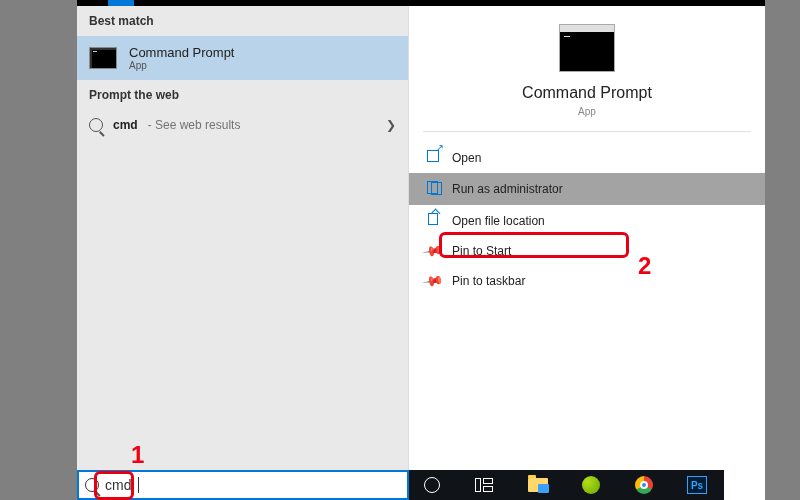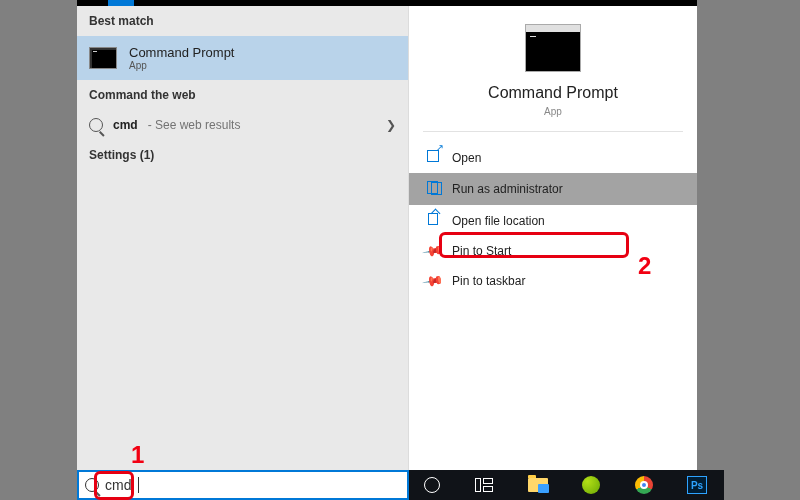--- a/index.html
+++ b/index.html
@@ -8,21 +8,21 @@
     background: #808080;
     width: 800px;
     height: 500px;
     overflow: hidden;
     font-size: 12px;
   }
   .app-window {
     position: absolute;
     left: 77px;
     top: 0;
-    width: 620px;
+    width: 688px;
     height: 500px;
     background: #fff;
   }
   .top-bar {
     height: 6px;
     background: #000;
   }
   .top-accent {
     position: absolute;
     left: 31px;
@@ -329,30 +329,29 @@
       <div class="section-label">Best match</div>
 
       <div class="best-match-item">
         <span class="cmd-icon-sm"></span>
         <span class="bm-text">
           <div class="title">Command Prompt</div>
           <div class="sub">App</div>
         </span>
       </div>
 
-      <div class="section-label">Command the web</div>
+      <div class="section-label">Prompt the web</div>
 
       <div class="web-search-row">
         <span class="magnifier"></span>
         <span style="font-weight:600;color:#222;">cmd</span>
         <span style="color:#737373;"> - See web results</span>
         <span class="chevron">❯</span>
       </div>
 
-      <div class="section-label">Settings (1)</div>
 
     </div>
 
     <div class="right-pane">
       <div class="big-icon"></div>
       <div class="app-title">Command Prompt</div>
       <div class="app-sub">App</div>
 
       <div class="actions">
         <div class="action-row">

